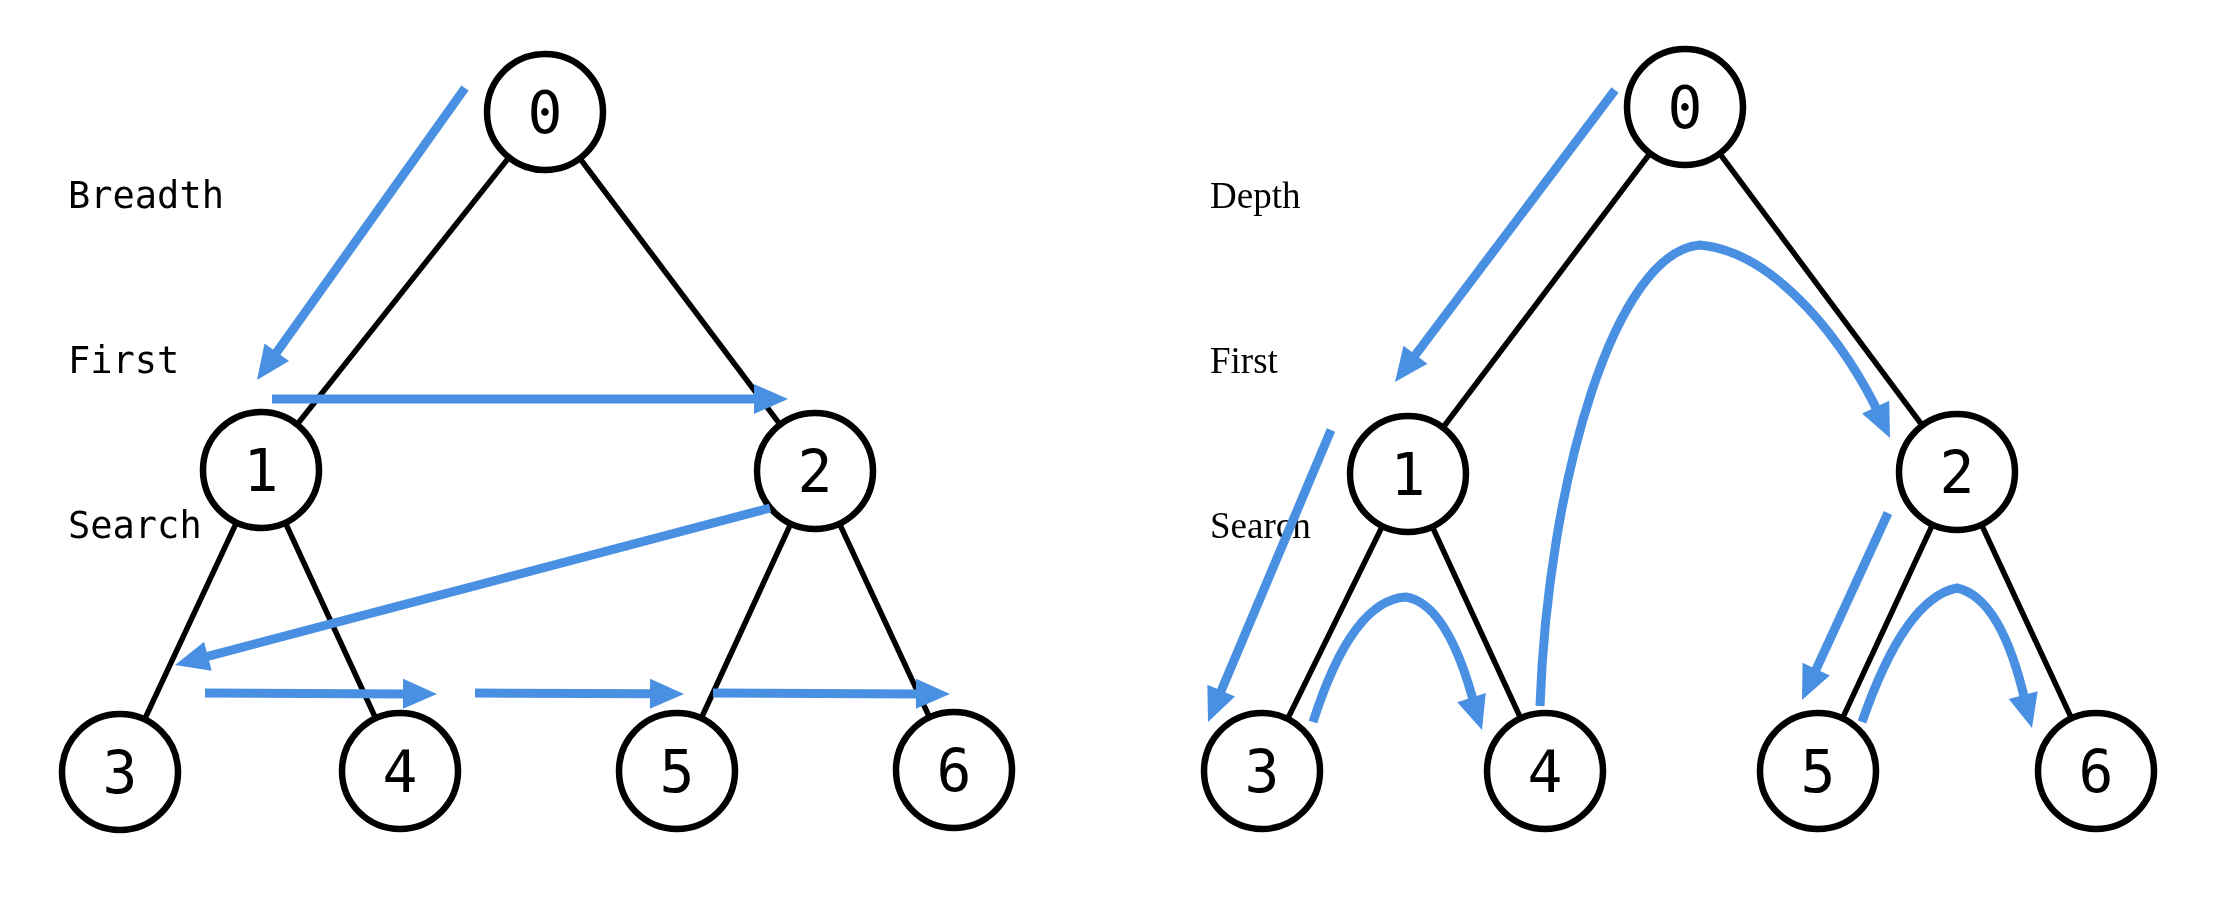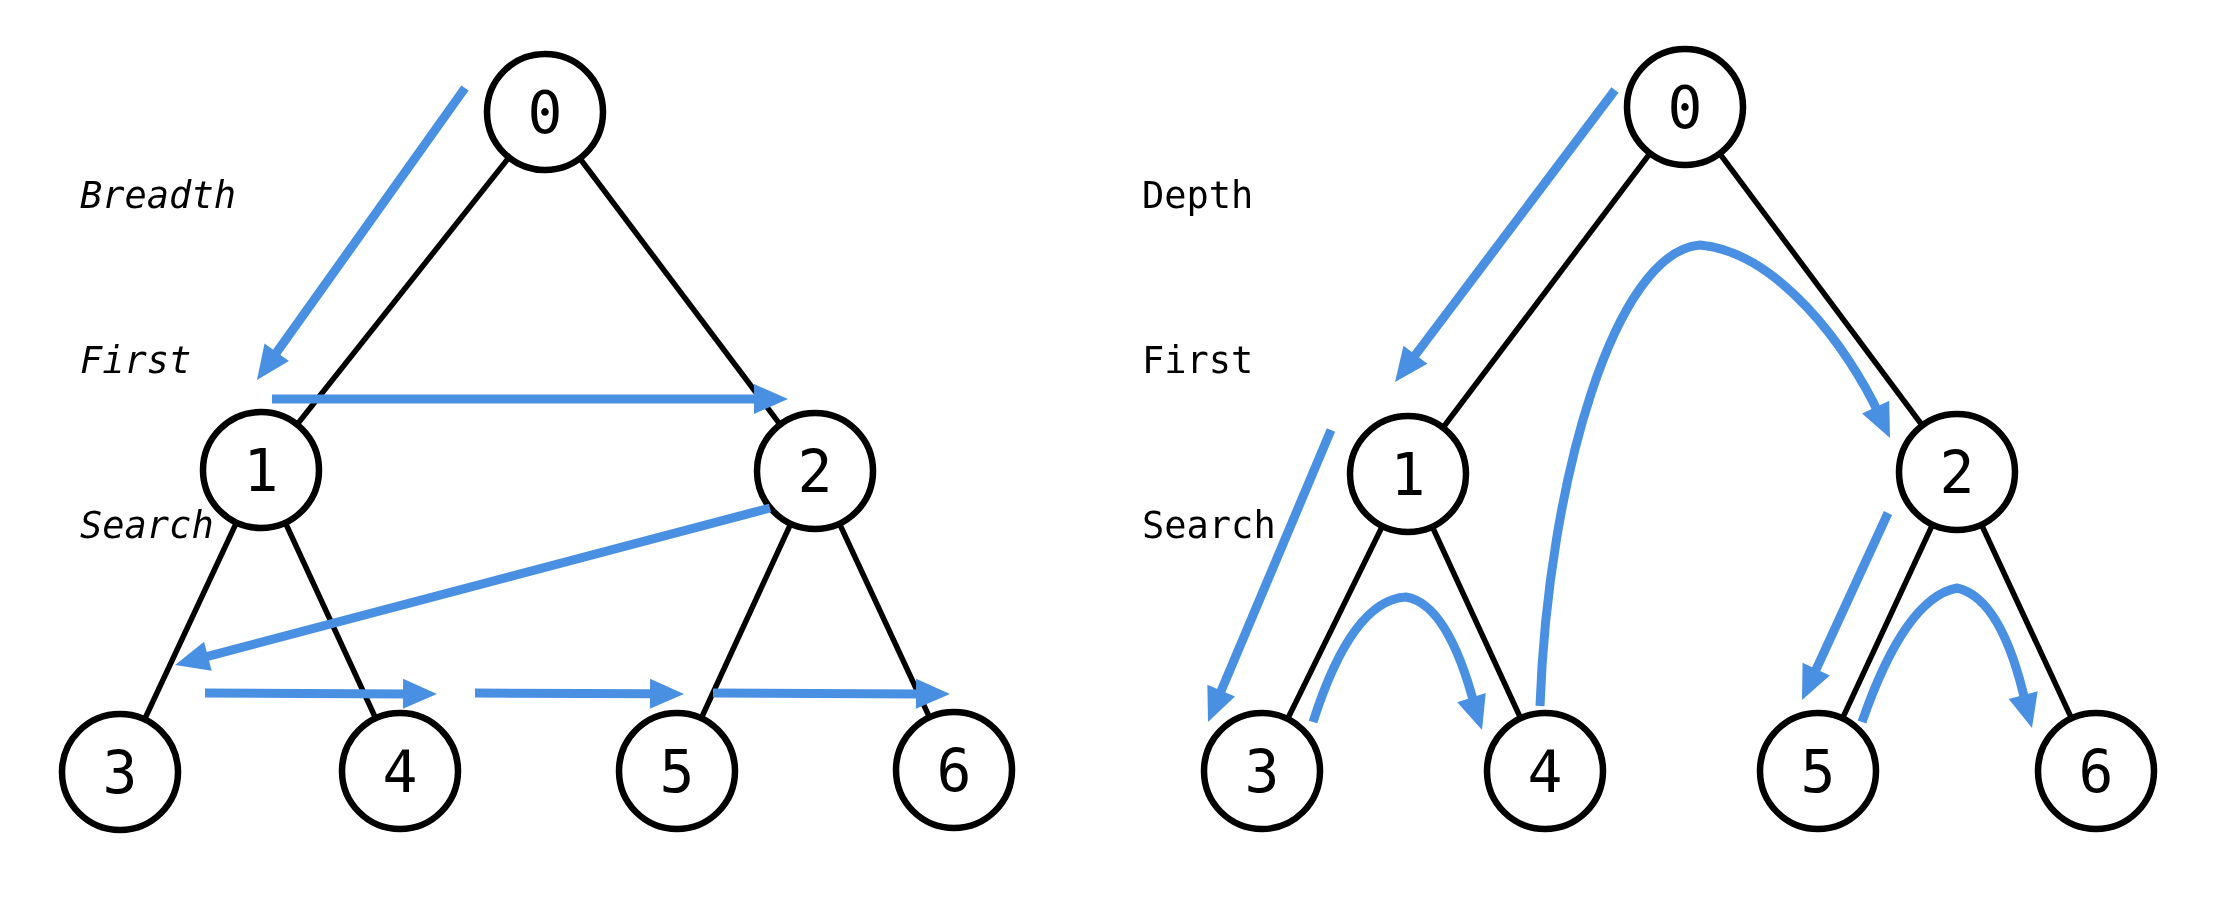--- a/index.html
+++ b/index.html
@@ -8,27 +8,27 @@
   .tree-title{position:absolute;color:#000000;font-size:37px;line-height:55px;
               letter-spacing:0px;white-space:pre;}
   .tree-title div{height:55px;}
   #diagram{position:absolute;left:0;top:0;}
 </style>
 </head>
 <body>
 
 <div class="canvas">
 
-  <div class="tree-title" id="bfs-title" style="left: 80px; top: 58px; font-style: italic;">
+  <div class="tree-title" id="bfs-title" style="left: 68px; top: 58px;">
     <div>Breadth</div>
     <div>First</div>
     <div>Search</div>
   </div>
 
-  <div class="tree-title" id="dfs-title" style="left: 1142px; top: 58px;">
+  <div class="tree-title" id="dfs-title" style="left: 1210px; top: 58px; font-family: Liberation Serif, serif;">
     <div>Depth</div>
     <div>First</div>
     <div>Search</div>
   </div>
 
   <svg id="diagram" width="2218" height="924" viewBox="0 0 2218 924">
       <g>
         <g>
           <line x1="545" y1="112" x2="261" y2="470" stroke="#000000" stroke-width="5.5"></line>
           <line x1="545" y1="112" x2="815" y2="471" stroke="#000000" stroke-width="5.5"></line>

